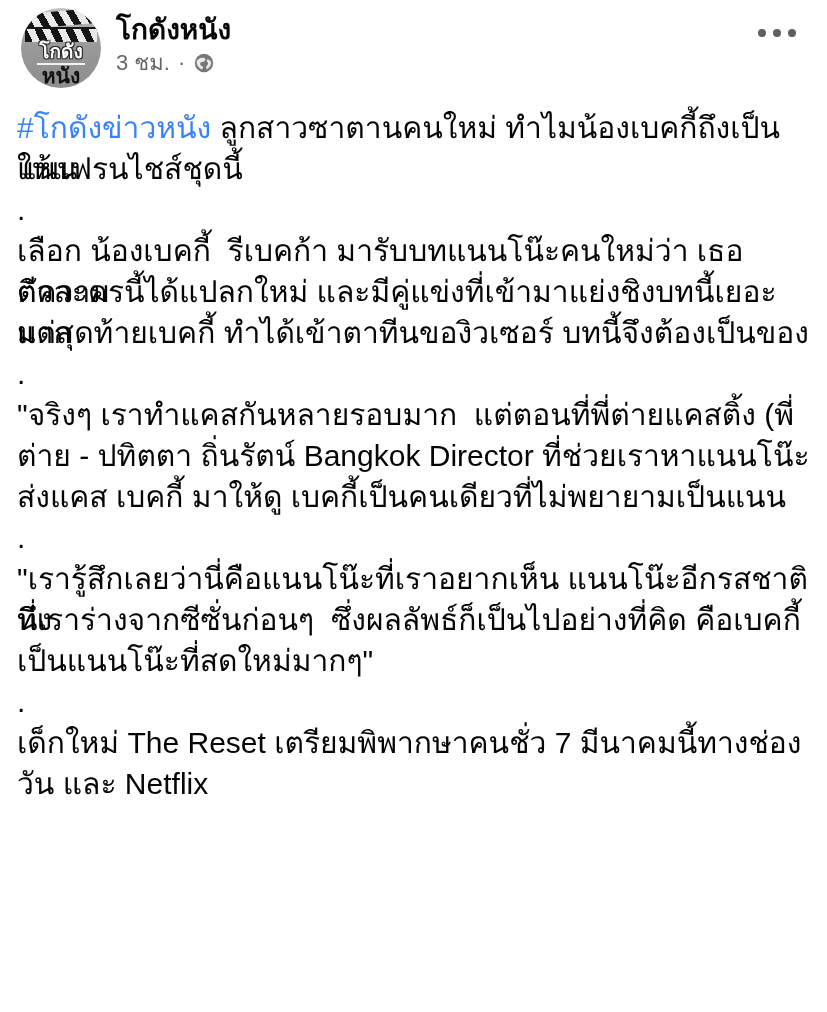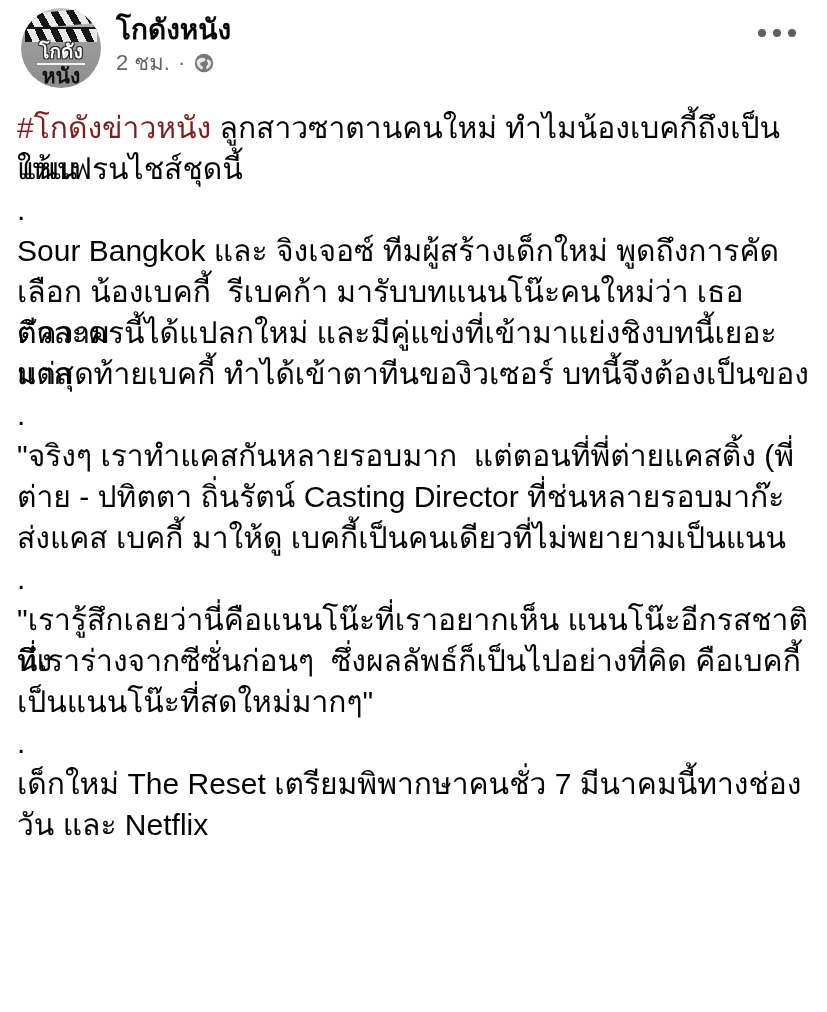--- a/index.html
+++ b/index.html
@@ -116,50 +116,49 @@
   <div class="avatar">
     <div class="clap-stripe-1"></div>
     <div class="clap-stripe-2"></div>
     <div class="avatar-text-1">โกดัง</div>
     <div class="avatar-divider"></div>
     <div class="avatar-text-2">หนัง</div>
   </div>
   <div class="header-info">
     <div class="page-name">โกดังหนัง</div>
     <div class="meta-row">
-      <span>2 ชม.</span>
+      <span>3 ชม.</span>
       <span>·</span>
       <span class="globe-icon">
         <svg viewBox="0 0 24 24" width="22" height="22" aria-hidden="true">
           <circle cx="12" cy="12" r="10" fill="#75777b"></circle>
           <path d="M4 10 C6 7 9 6 12 6.5 C14 7 14 9 12.5 10 C11 11 9 10.5 8 12 C7 13.5 8.5 15 10 15.5 C11.5 16 11 18 9.5 19 C7 18 4.5 15.5 4 12 Z" fill="#e9e9ea"></path>
           <path d="M16 8 C18 8.5 19.5 10 20 12 C19.5 15 17.5 17.5 15 18.8 C14 17.5 14.2 15.5 15.5 14.5 C17 13.5 16.5 11.5 15.5 10.5 C14.8 9.8 15 8.5 16 8 Z" fill="#e9e9ea"></path>
         </svg>
       </span>
     </div>
   </div>
   <div class="menu-dots" title="">
     <i></i>
     <i></i>
     <i></i>
   </div>
 </div>
 
 <div class="post-text" style="color: rgb(5, 5, 5);">
-  <div class="line"><a class="hashtag" style="color: #7f1d1d;">#โกดังข่าวหนัง</a><span> ลูกสาวซาตานคนใหม่ ทำไมน้องเบคกี้ถึงเป็นแนน</span></div>
+  <div class="line"><a class="hashtag" style="color: #3b82f6;">#โกดังข่าวหนัง</a><span> ลูกสาวซาตานคนใหม่ ทำไมน้องเบคกี้ถึงเป็นแนน</span></div>
   <div>
       <div class="line">ให้แฟรนไชส์ชุดนี้</div>
       <div class="line">.</div>
-      <div class="line">Sour Bangkok และ จิงเจอซ์ ทีมผู้สร้างเด็กใหม่ พูดถึงการคัด</div>
       <div class="line">เลือก น้องเบคกี้  รีเบคก้า มารับบทแนนโน๊ะคนใหม่ว่า เธอตีความ</div>
       <div class="line">ตัวละครนี้ได้แปลกใหม่ และมีคู่แข่งที่เข้ามาแย่งชิงบทนี้เยอะมาก</div>
       <div class="line">แต่สุดท้ายเบคกี้ ทำได้เข้าตาทีนของิวเซอร์ บทนี้จึงต้องเป็นของ</div>
       <div class="line">.</div>
       <div class="line">"จริงๆ เราทำแคสกันหลายรอบมาก  แต่ตอนที่พี่ต่ายแคสติ้ง (พี่</div>
-      <div class="line">ต่าย - ปทิตตา ถิ่นรัตน์ Casting Director ที่ช่นหลายรอบมาก๊ะ</div>
+      <div class="line">ต่าย - ปทิตตา ถิ่นรัตน์ Bangkok Director ที่ช่วยเราหาแนนโน๊ะ</div>
       <div class="line">ส่งแคส เบคกี้ มาให้ดู เบคกี้เป็นคนเดียวที่ไม่พยายามเป็นแนน</div>
       <div class="line">.</div>
       <div class="line">"เรารู้สึกเลยว่านี่คือแนนโน๊ะที่เราอยากเห็น แนนโน๊ะอีกรสชาตินึง</div>
       <div class="line">ที่เราร่างจากซีซั่นก่อนๆ  ซึ่งผลลัพธ์ก็เป็นไปอย่างที่คิด คือเบคกี้</div>
       <div class="line">เป็นแนนโน๊ะที่สดใหม่มากๆ"</div>
       <div class="line">.</div>
       <div class="line">เด็กใหม่ The Reset เตรียมพิพากษาคนชั่ว 7 มีนาคมนี้ทางช่อง</div>
       <div class="line">วัน และ Netflix</div>
     </div>
 </div>

